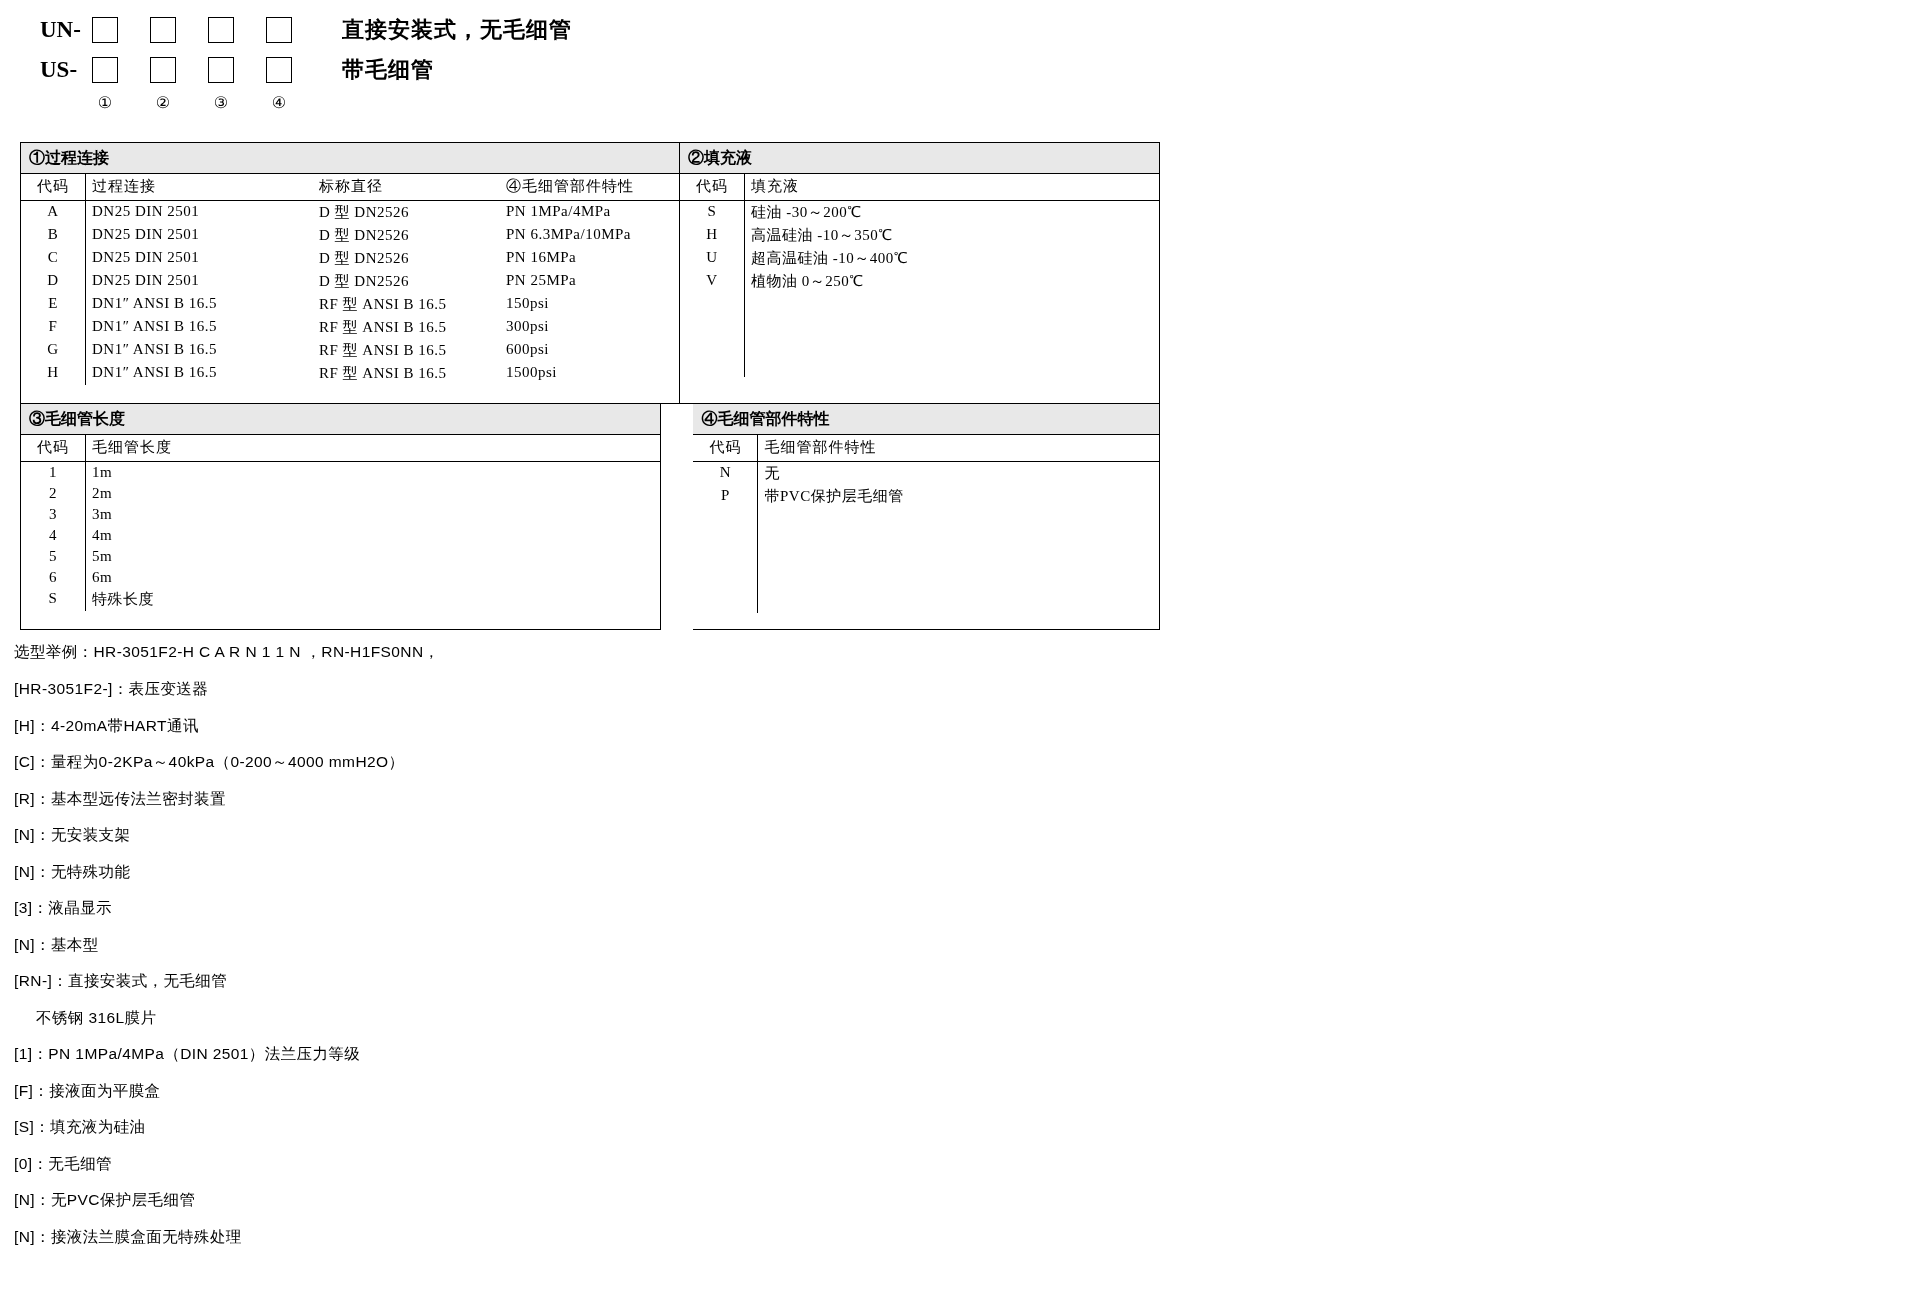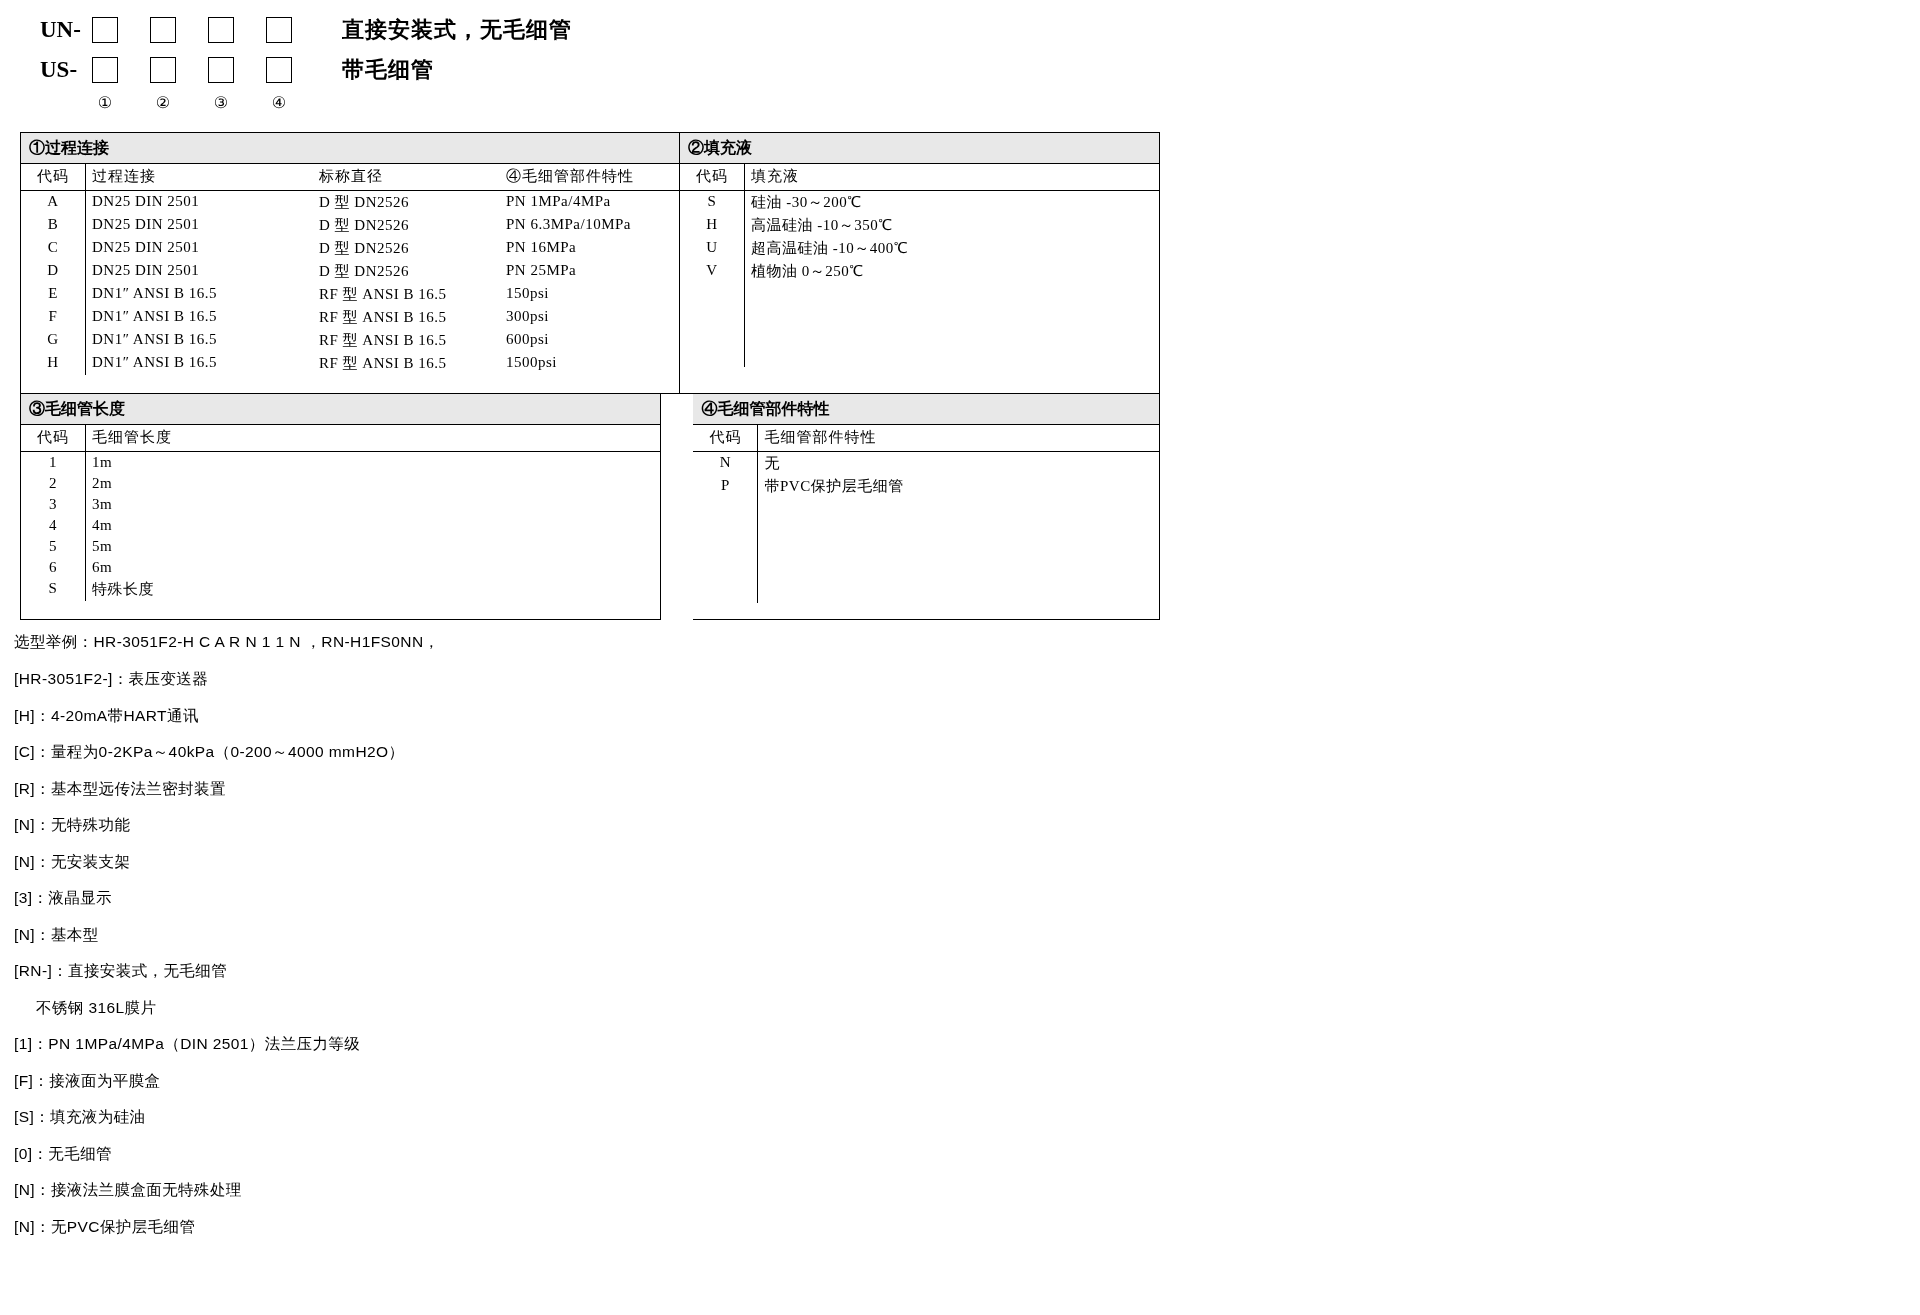--- a/index.html
+++ b/index.html
@@ -61,21 +61,21 @@
   }
   .circle-num {
     width: 26px;
     margin-right: 32px;
     text-align: center;
     font-size: 16px;
   }
 
   
   .tables {
-    margin: 18px 0 0 20px;
+    margin: 28px 0 0 20px;
     width: 1140px;
   }
   .tbl-row {
     display: flex;
   }
   .panel {
     border: 1.5px solid #000;
     box-sizing: border-box;
   }
   .panel + .panel {
@@ -391,27 +391,27 @@
     </div>
   </div>
 
   <div class="examples">
     <div class="ex-line ex-title">选型举例：HR-3051F2-H C A R N 1 1 N  ，RN-H1FS0NN，</div>
 
     <div class="ex-line">[HR-3051F2-]：表压变送器</div>
     <div class="ex-line">[H]：4-20mA带HART通讯</div>
     <div class="ex-line">[C]：量程为0-2KPa～40kPa（0-200～4000 mmH2O）</div>
     <div class="ex-line">[R]：基本型远传法兰密封装置</div>
+    <div class="ex-line">[N]：无安装支架</div>
     <div class="ex-line">[N]：无特殊功能</div>
-    <div class="ex-line">[N]：无安装支架</div>
     <div class="ex-line">[3]：液晶显示</div>
     <div class="ex-line">[N]：基本型</div>
     <div class="ex-line">[RN-]：直接安装式，无毛细管</div>
     <div class="ex-line indent">不锈钢 316L膜片</div>
     <div class="ex-line">[1]：PN 1MPa/4MPa（DIN 2501）法兰压力等级</div>
     <div class="ex-line">[F]：接液面为平膜盒</div>
     <div class="ex-line">[S]：填充液为硅油</div>
     <div class="ex-line">[0]：无毛细管</div>
+    <div class="ex-line">[N]：无PVC保护层毛细管</div>
     <div class="ex-line">[N]：接液法兰膜盒面无特殊处理</div>
-    <div class="ex-line">[N]：无PVC保护层毛细管</div>
   </div>
 
 </div>
 
 </body></html>

